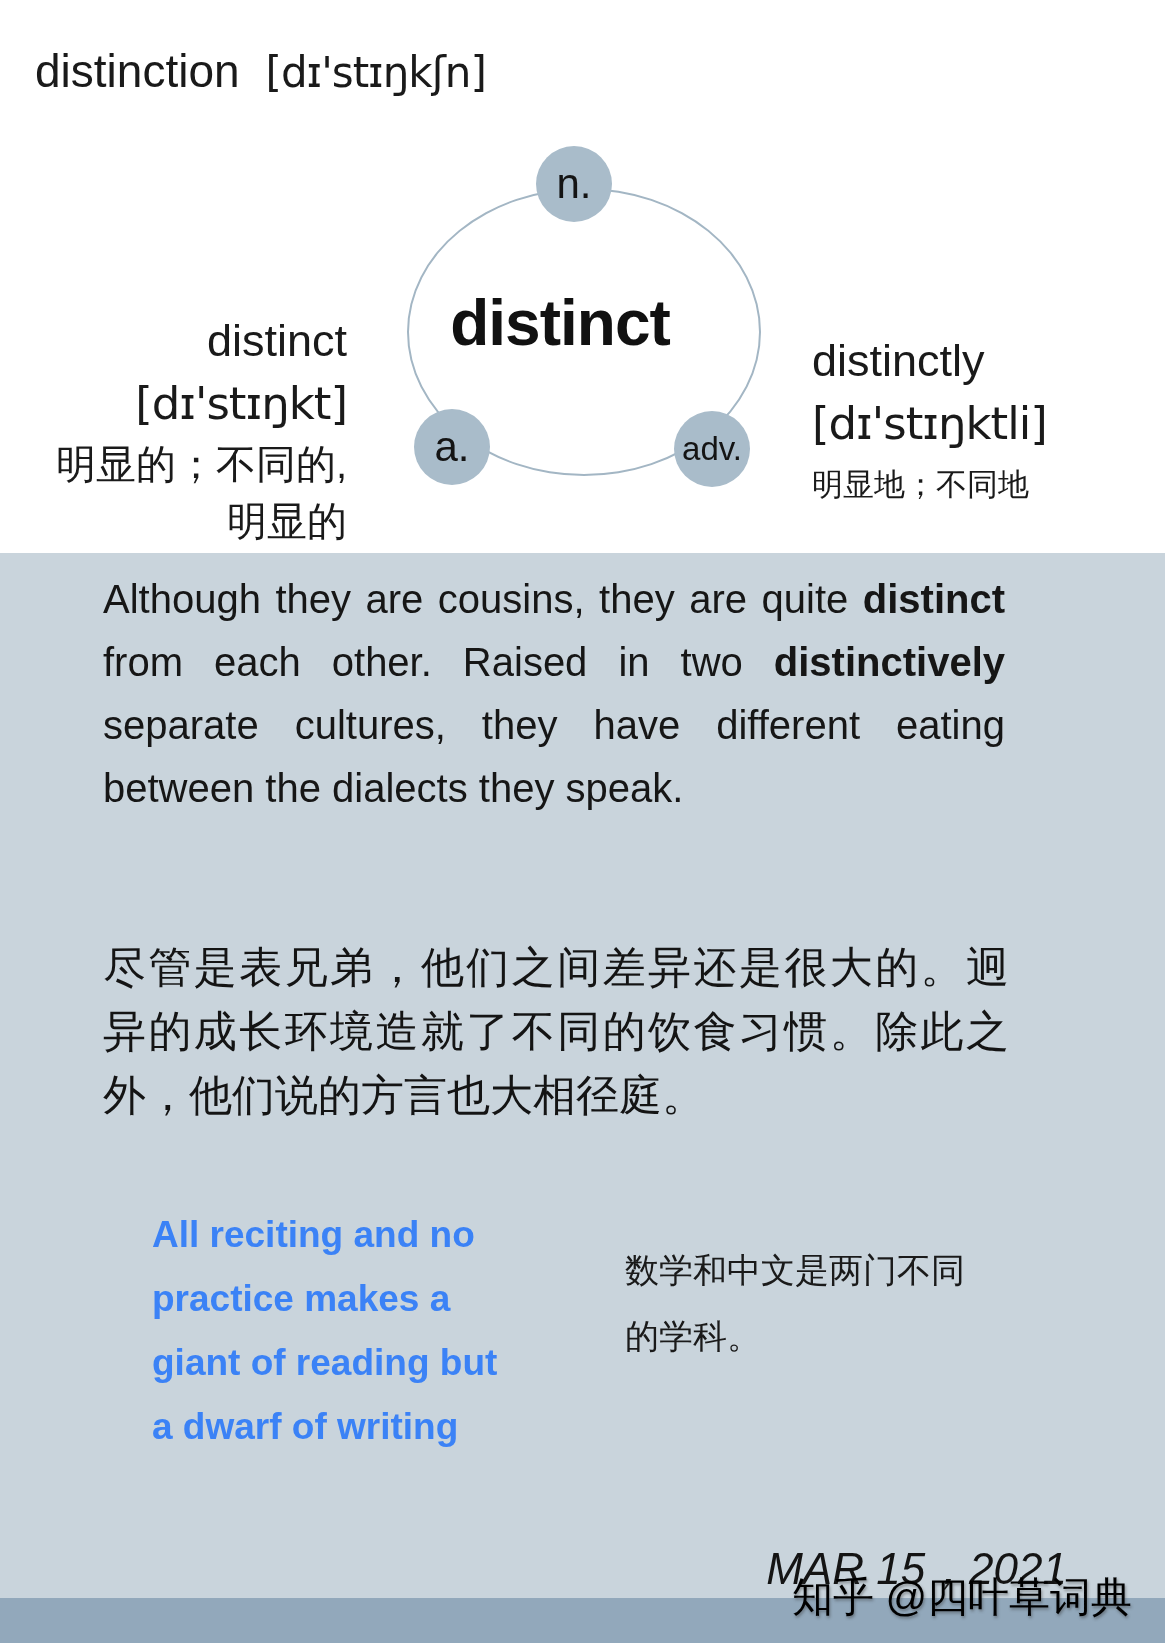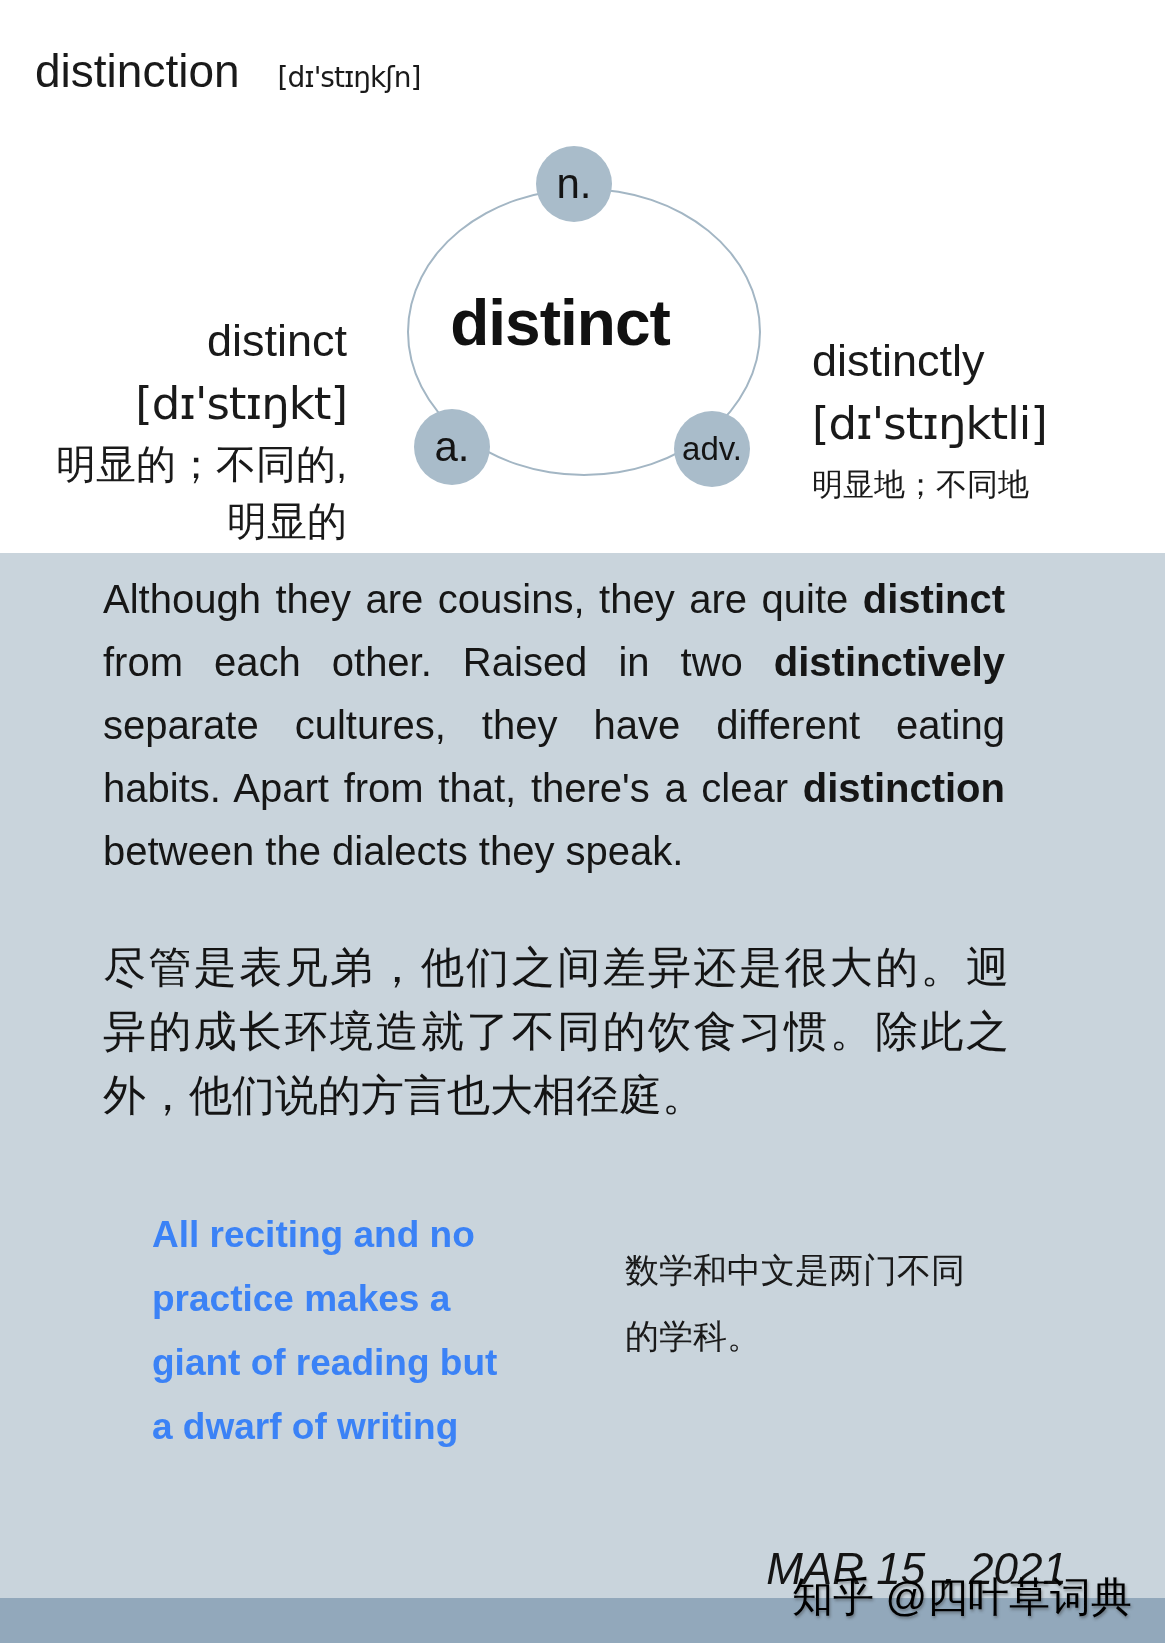--- a/index.html
+++ b/index.html
@@ -7,21 +7,21 @@
     position:relative; width:1165px; height:1643px;
     background:#ffffff; overflow:hidden;
     font-family:"Liberation Sans", sans-serif; color:#1a1a1a;
   }
   
   .header{
     position:absolute; left:35px; top:44px; white-space:nowrap;
     display:flex; align-items:baseline;
   }
   .header .word{font-size:46px;}
-  .header .phon{font-size:28px; margin-left:38px; font-family:"DejaVu Sans", sans-serif; letter-spacing:-1px;}
+  .header .phon{font-size:42px; margin-left:26px; font-family:"DejaVu Sans", sans-serif; letter-spacing:-1px;}
   .header .mean{font-size:40px; margin-left:22px;}
   
   .ring{
     position:absolute; left:407px; top:188px; width:350px; height:284px;
     border:2px solid #a3b6c4; border-radius:50%;
   }
   .center-word{
     position:absolute; left:385px; top:286px; width:350px;
     text-align:center; font-size:64px; font-weight:bold; color:#111;
     letter-spacing:-1px;
@@ -109,21 +109,20 @@
       </div>
   </div>
 
   <div class="panel"></div>
   <div class="band"></div>
 
   <div class="en-para">
       <div class="line"><span>Although they are cousins, they are quite </span><span class="b">distinct</span></div>
       <div class="line"><span>from each other. Raised in two </span><span class="b">distinctively</span></div>
       <div class="line"><span>separate cultures, they have different eating</span></div>
-      <div class="line"><span>habits. Apart from that, there's a clear </span><span class="b">distinction</span></div>
       <div class="line last"><span>between the dialects they speak.</span></div>
     </div>
   <div class="cn-para">
       <div class="line"><span>尽管是表兄弟，他们之间差异还是很大的。迥</span></div>
       <div class="line"><span>异的成长环境造就了不同的饮食习惯。除此之</span></div>
       <div class="line last"><span>外，他们说的方言也大相径庭。</span></div>
     </div>
 
   <div class="quote">
       <div class="line"><span>All reciting and no</span></div>

